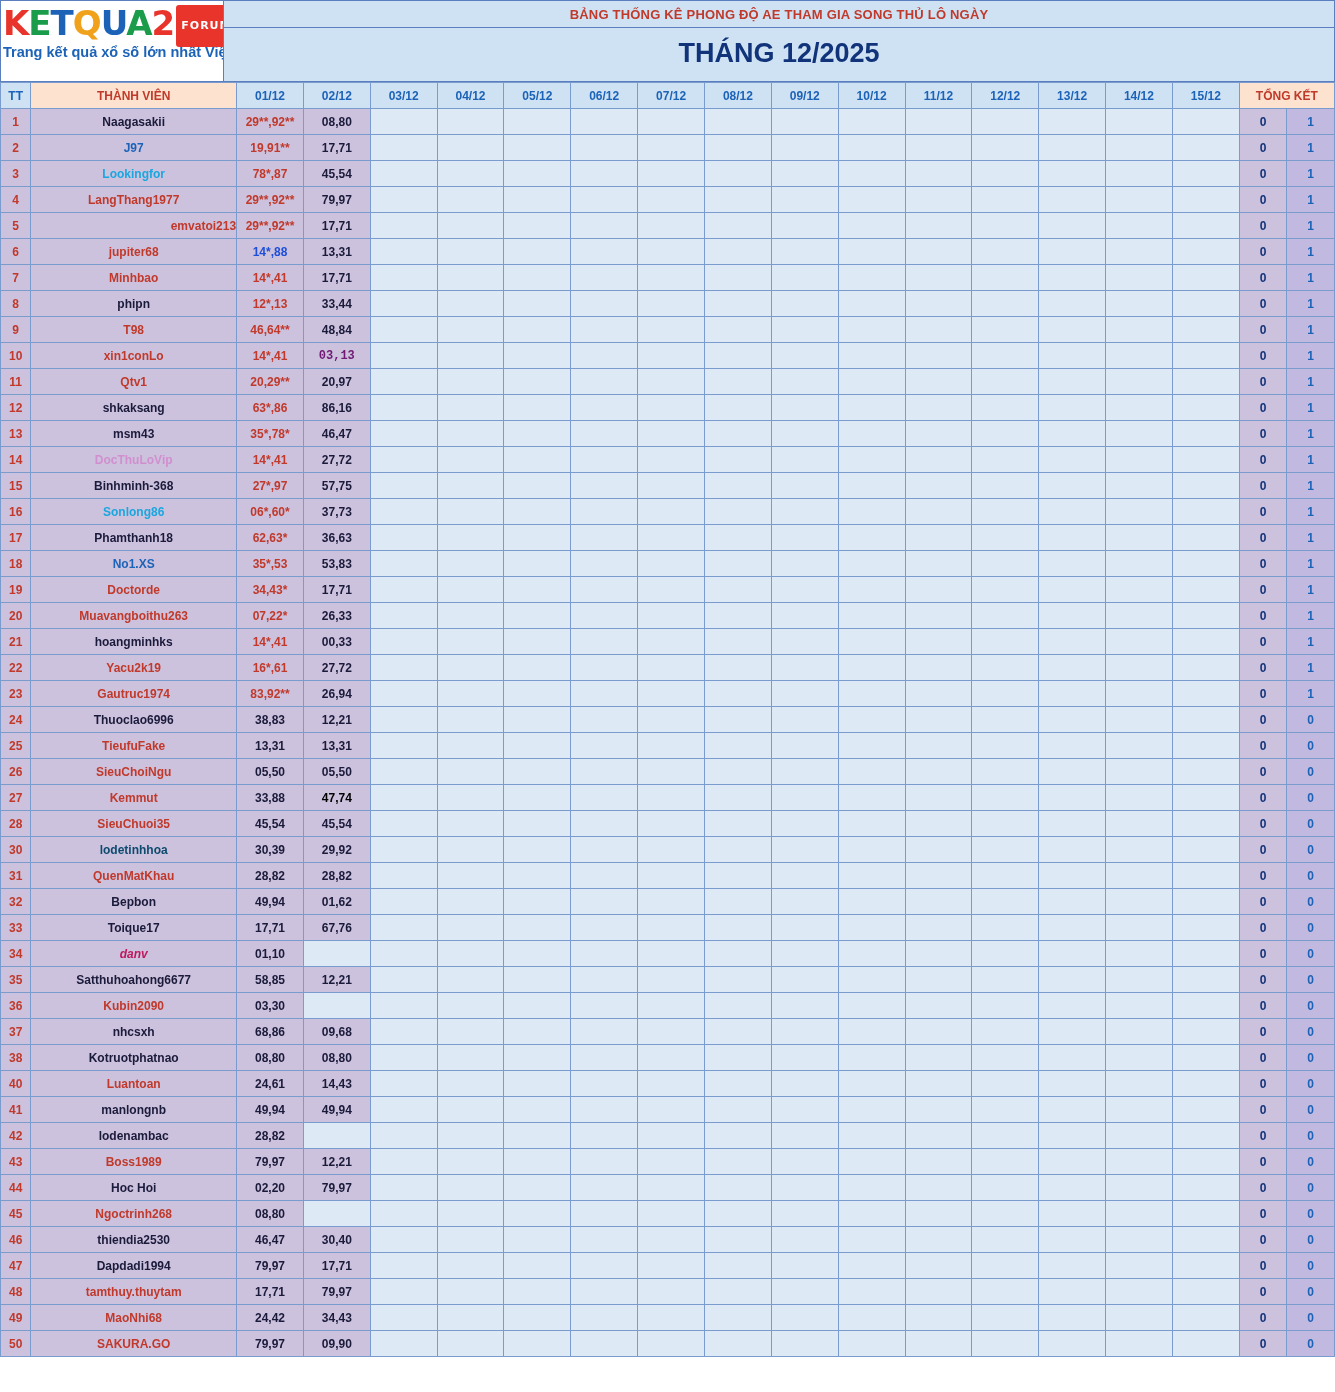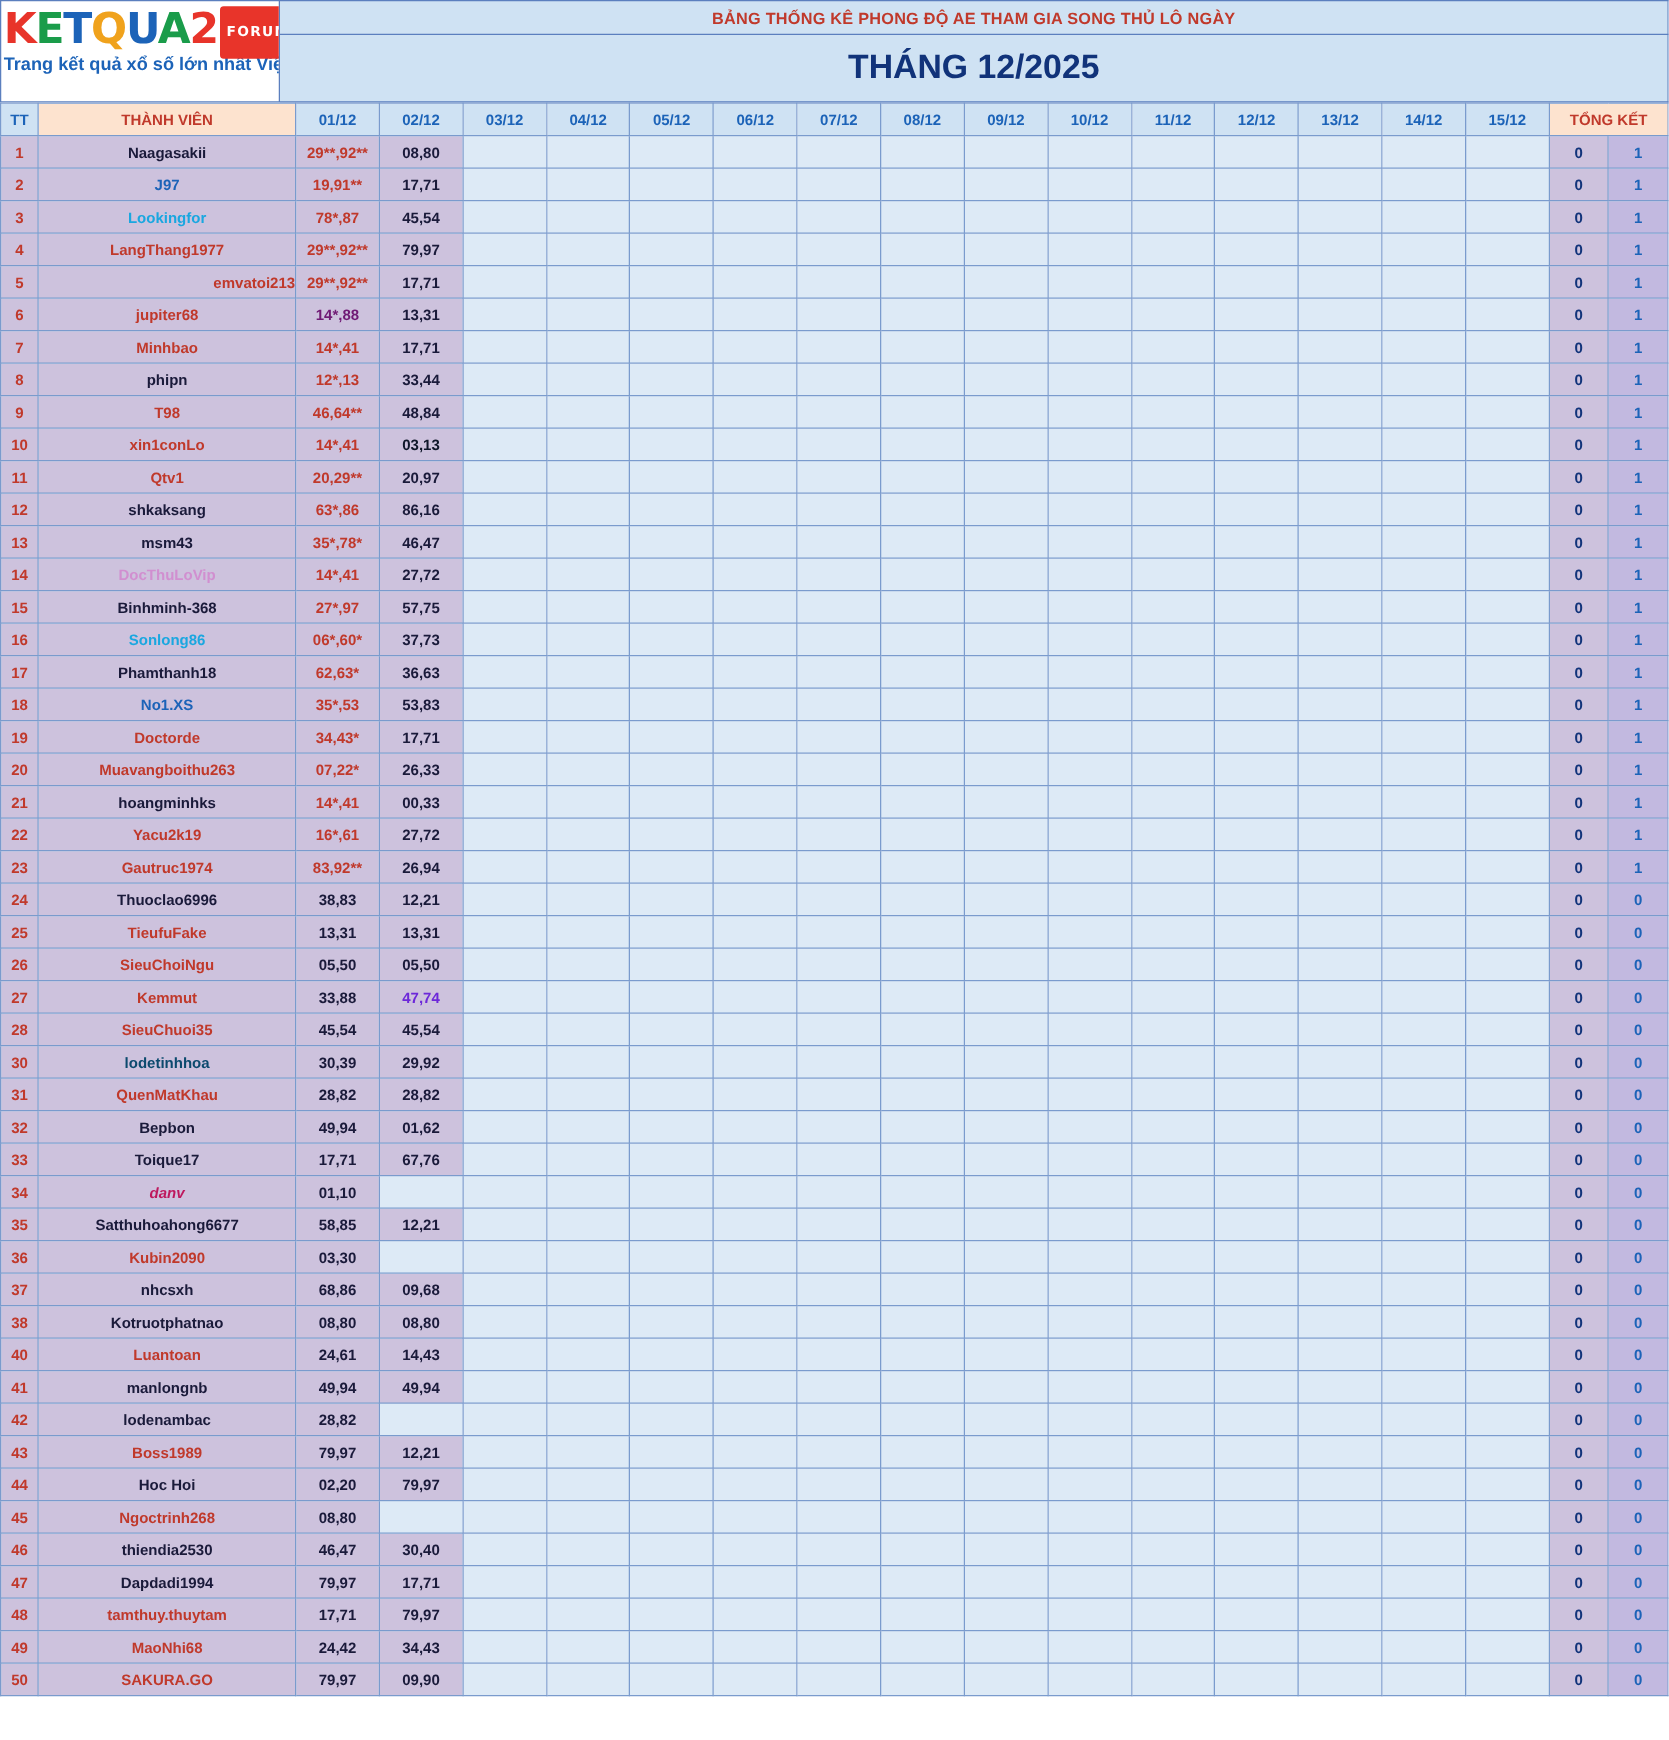--- a/index.html
+++ b/index.html
@@ -303,21 +303,21 @@
           <td class="c-empty"></td>
           <td class="c-empty"></td>
           <td class="c-empty"></td>
           <td class="c-empty"></td>
           <td class="c-zero" style="width: 40px;">0</td>
           <td class="c-score" style="width: 50px;">1</td>
         </tr>
         <tr>
           <td class="c-tt">6</td>
           <td class="c-member" style="color: rgb(192, 57, 43);">jupiter68</td>
-          <td class="c-val" style="color: #701a75;">14*,88</td>
+          <td class="c-val" style="color: #1d4ed8;">14*,88</td>
           <td class="c-val" style="color: rgb(26, 26, 58);">13,31</td>
           <td class="c-empty"></td>
           <td class="c-empty"></td>
           <td class="c-empty"></td>
           <td class="c-empty"></td>
           <td class="c-empty"></td>
           <td class="c-empty"></td>
           <td class="c-empty"></td>
           <td class="c-empty"></td>
           <td class="c-empty"></td>
@@ -388,21 +388,21 @@
           <td class="c-empty"></td>
           <td class="c-empty"></td>
           <td class="c-empty"></td>
           <td class="c-zero" style="width: 40px;">0</td>
           <td class="c-score" style="width: 50px;">1</td>
         </tr>
         <tr>
           <td class="c-tt">10</td>
           <td class="c-member" style="color: rgb(192, 57, 43);">xin1conLo</td>
           <td class="c-val" style="color: rgb(192, 57, 43);">14*,41</td>
-          <td class="c-val" style="color: #0f172a;">03,13</td>
+          <td class="c-val" style="color: #701a75; font-family: Liberation Mono, monospace;">03,13</td>
           <td class="c-empty"></td>
           <td class="c-empty"></td>
           <td class="c-empty"></td>
           <td class="c-empty"></td>
           <td class="c-empty"></td>
           <td class="c-empty"></td>
           <td class="c-empty"></td>
           <td class="c-empty"></td>
           <td class="c-empty"></td>
           <td class="c-empty"></td>
@@ -745,21 +745,21 @@
           <td class="c-empty"></td>
           <td class="c-empty"></td>
           <td class="c-empty"></td>
           <td class="c-zero" style="width: 40px;">0</td>
           <td class="c-score" style="width: 50px;">0</td>
         </tr>
         <tr>
           <td class="c-tt">27</td>
           <td class="c-member" style="color: rgb(192, 57, 43);">Kemmut</td>
           <td class="c-val" style="color: rgb(26, 26, 58);">33,88</td>
-          <td class="c-val" style="color: #6d28d9;">47,74</td>
+          <td class="c-val" style="color: #000000;">47,74</td>
           <td class="c-empty"></td>
           <td class="c-empty"></td>
           <td class="c-empty"></td>
           <td class="c-empty"></td>
           <td class="c-empty"></td>
           <td class="c-empty"></td>
           <td class="c-empty"></td>
           <td class="c-empty"></td>
           <td class="c-empty"></td>
           <td class="c-empty"></td>

